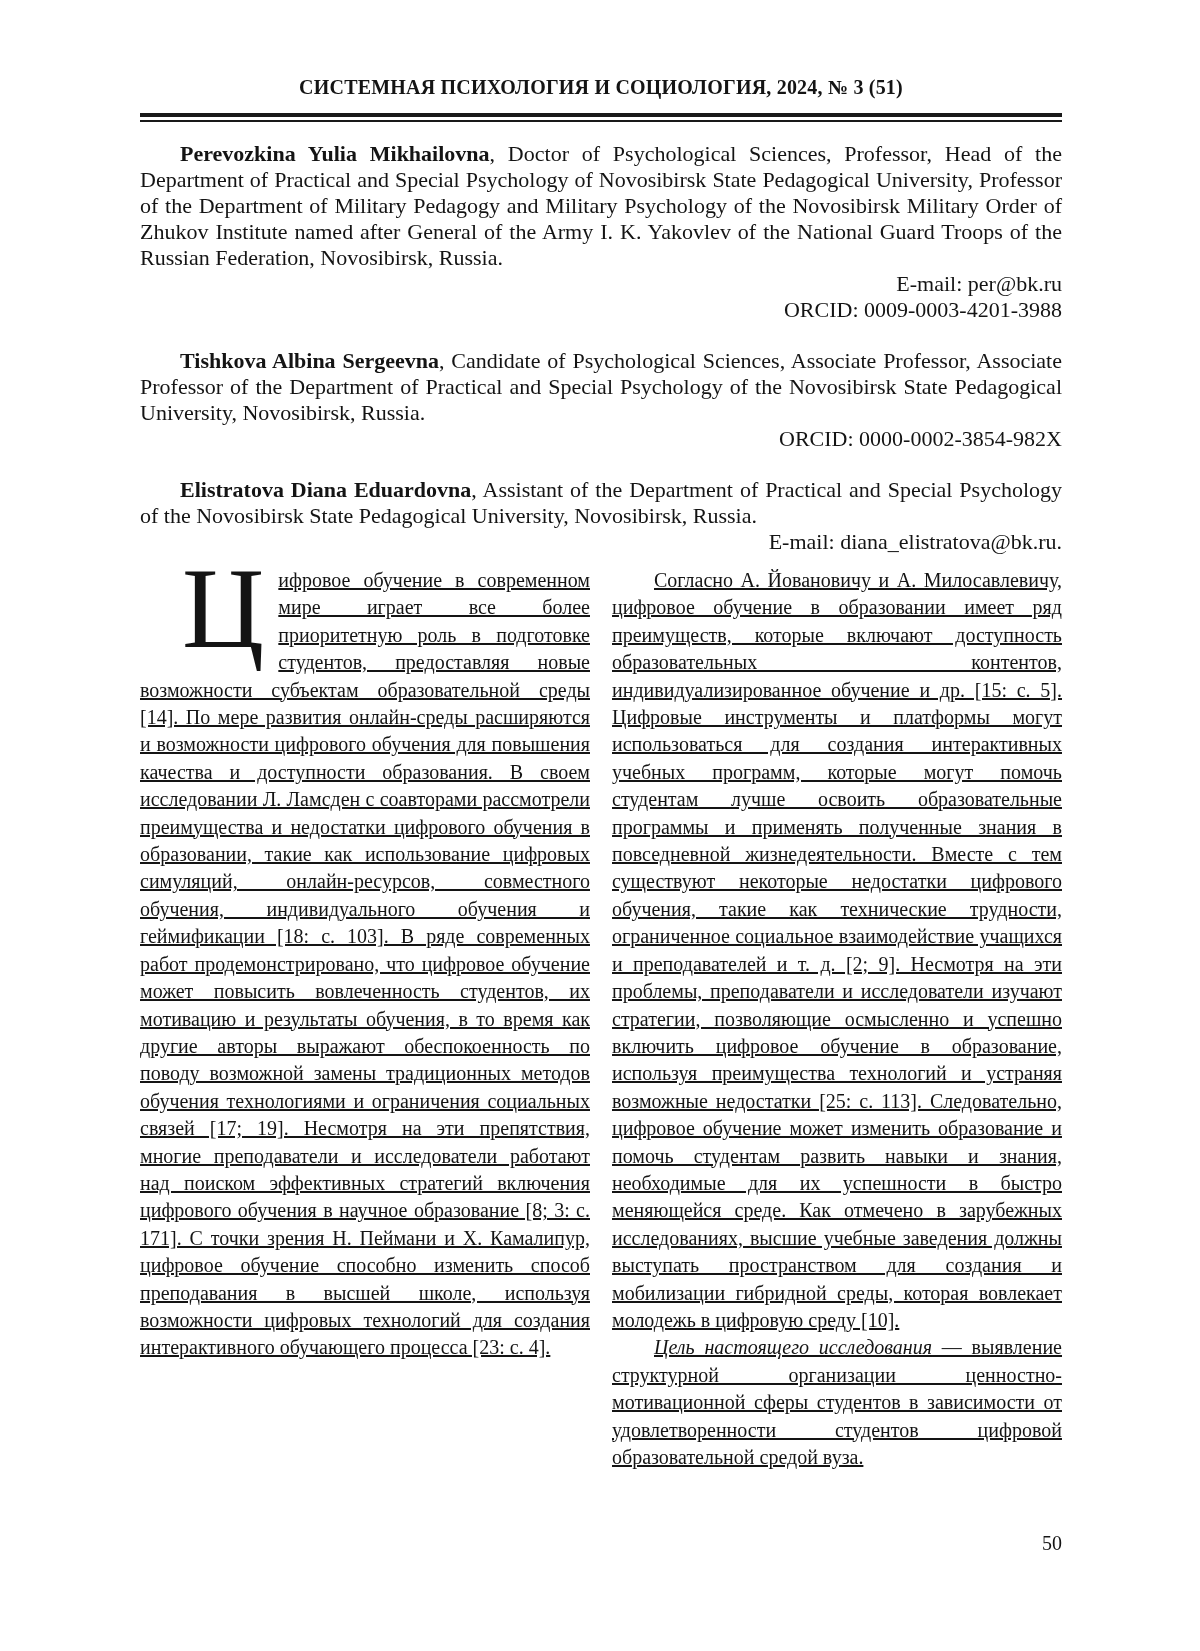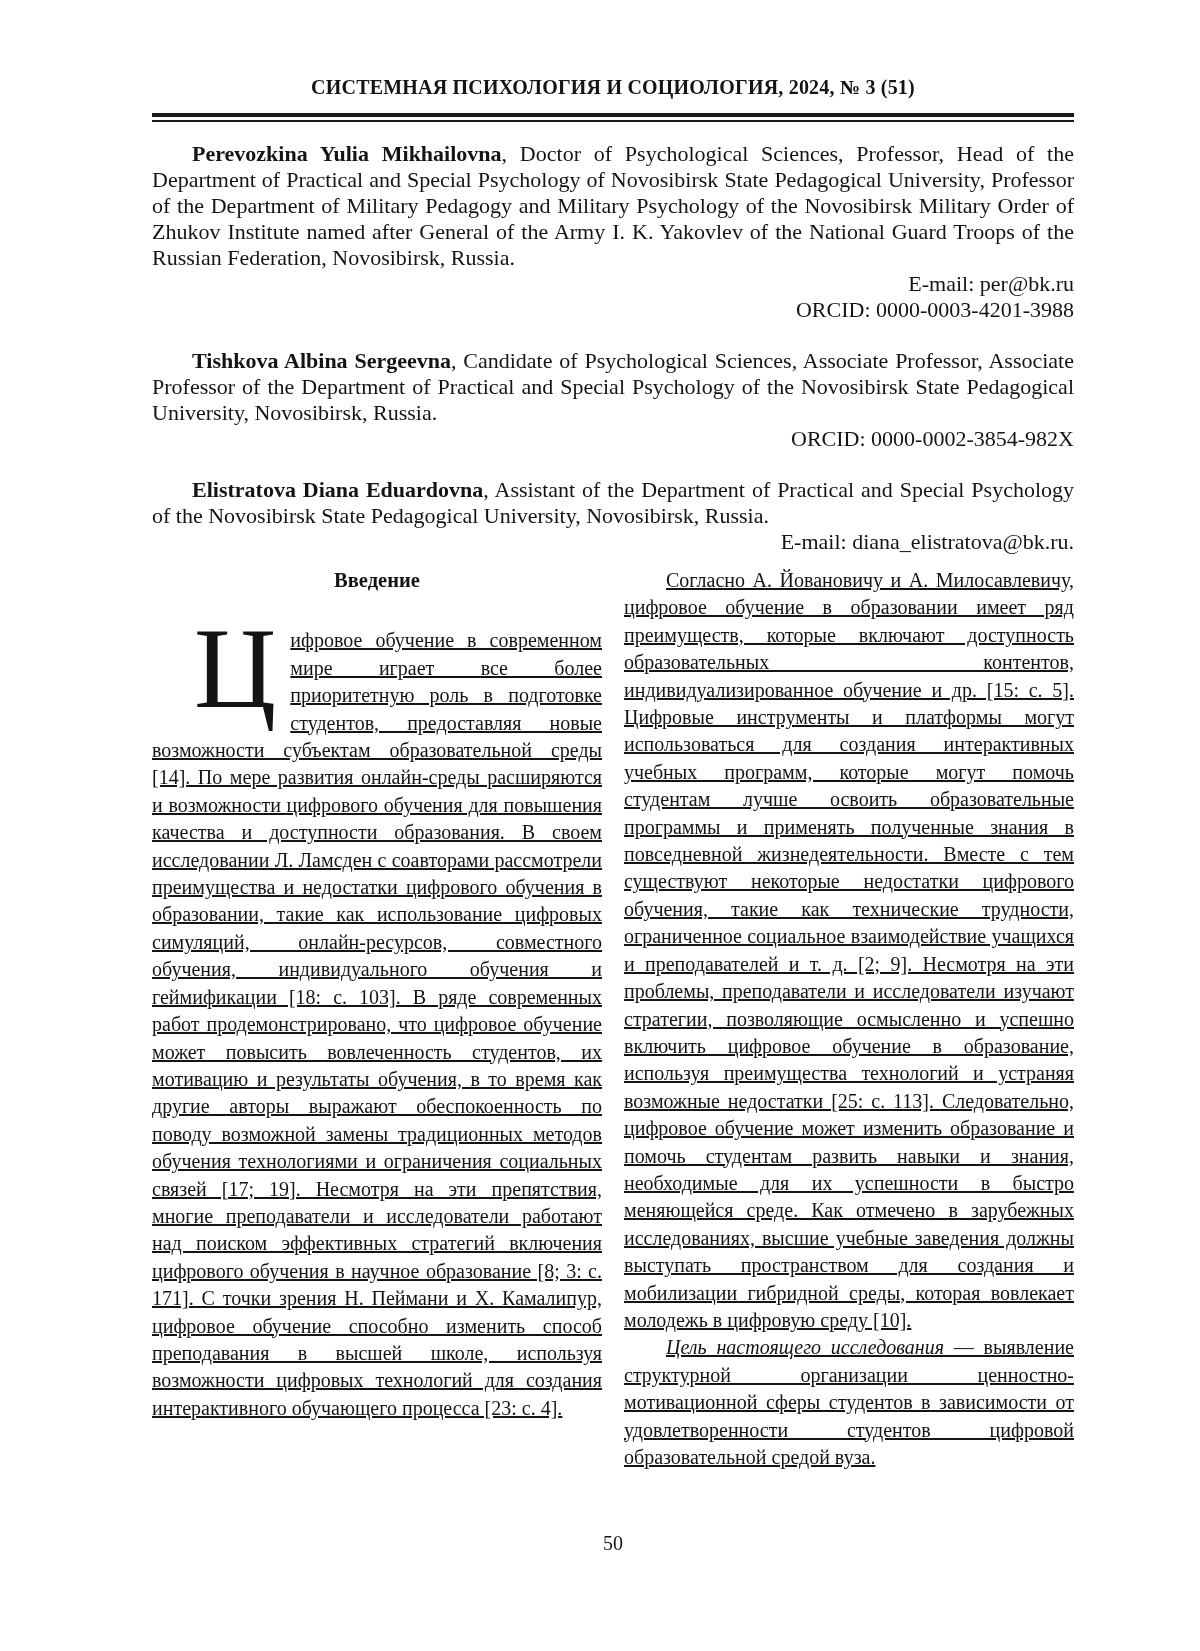--- a/index.html
+++ b/index.html
@@ -11,21 +11,21 @@
     width: 1200px;
     height: 1651px;
     position: relative;
     overflow: hidden;
     color: #141414;
     font-family: "Liberation Serif", "DejaVu Serif", serif;
     -webkit-font-smoothing: antialiased;
   }
   .page {
     position: absolute;
-    left: 152px;
+    left: 140px;
     top: 0;
     width: 922px;
     height: 1425px;
   }
   
   .running-head {
     padding-top: 74px;
     text-align: center;
     font-weight: bold;
     font-size: 20px;
@@ -91,58 +91,57 @@
     margin: 1px 14px 0 42px;
     overflow: visible;
   }
   .lead-italic { font-style: italic; }
   
   .page-number {
     position: absolute;
     left: 0;
     top: 1530px;
     width: 922px;
-    text-align: center;
+    text-align: right;
     font-size: 20px;
     line-height: 26px;
   }
 </style>
 </head>
 <body>
 
 <div class="page">
 
   <div class="running-head">СИСТЕМНАЯ ПСИХОЛОГИЯ И СОЦИОЛОГИЯ, 2024, № 3 (51)</div>
 
   <div class="head-rule"></div>
 
   <div class="bios">
 
     <div class="bio">
       <p class="bio-par"><span class="bio-name">Perevozkina Yulia Mikhailovna</span><span>, Doctor of Psychological Sciences, Professor, Head of the Department of Practical and Special Psychology of Novosibirsk State Pedagogical University, Professor of the Department of Military Pedagogy and Military Psychology of the Novosibirsk Military Order of Zhukov Institute named after General of the Army I. K. Yakovlev of the National Guard Troops of the Russian Federation, Novosibirsk, Russia.</span></p>
       <div class="bio-line">E-mail: per@bk.ru</div>
-      <div class="bio-line">ORCID: 0000-0003-4201-3988</div>
+      <div class="bio-line">ORCID: 0009-0003-4201-3988</div>
     </div>
 
     <div class="bio">
       <p class="bio-par"><span class="bio-name">Tishkova Albina Sergeevna</span><span>, Candidate of Psychological Sciences, Associate Professor, Associate Professor of the Department of Practical and Special Psychology of the Novosibirsk State Pedagogical University, Novosibirsk, Russia.</span></p>
       <div class="bio-line">ORCID: 0000-0002-3854-982X</div>
     </div>
 
     <div class="bio">
       <p class="bio-par"><span class="bio-name">Elistratova Diana Eduardovna</span><span>, Assistant of the Department of Practical and Special Psychology of the Novosibirsk State Pedagogical University, Novosibirsk, Russia.</span></p>
       <div class="bio-line">E-mail: diana_elistratova@bk.ru.</div>
     </div>
 
   </div>
 
   <div class="intro">
 
     <div class="col">
-      <h2 class="intro-heading">Введение</h2>
       <p class="col-par dropcap-par"><span class="dropcap">Ц</span><span>ифровое обучение в современном мире играет все более приоритетную роль в подготовке студентов, предоставляя новые возможности субъектам образовательной среды [14]. По мере развития онлайн-среды расширяются и возможности цифрового обучения для повышения качества и доступности образования. В своем исследовании Л. Ламсден с соавторами рассмотрели преимущества и недостатки цифрового обучения в образовании, такие как использование цифровых симуляций, онлайн-ресурсов, совместного обучения, индивидуального обучения и геймификации [18: с. 103]. В ряде современных работ продемонстрировано, что цифровое обучение может повысить вовлеченность студентов, их мотивацию и результаты обучения, в то время как другие авторы выражают обеспокоенность по поводу возможной замены традиционных методов обучения технологиями и ограничения социальных связей [17; 19]. Несмотря на эти препятствия, многие преподаватели и исследователи работают над поиском эффективных стратегий включения цифрового обучения в научное образование [8; 3: с. 171]. С точки зрения Н. Пеймани и Х. Камалипур, цифровое обучение способно изменить способ преподавания в высшей школе, используя возможности цифровых технологий для создания интерактивного обучающего процесса [23: с. 4].</span></p>
     </div>
 
     <div class="col">
       <p class="col-par">Согласно А. Йовановичу и А. Милосавлевичу, цифровое обучение в образовании имеет ряд преимуществ, которые включают доступность образовательных контентов, индивидуализированное обучение и др. [15: с. 5]. Цифровые инструменты и платформы могут использоваться для создания интерактивных учебных программ, которые могут помочь студентам лучше освоить образовательные программы и применять полученные знания в повседневной жизнедеятельности. Вместе с тем существуют некоторые недостатки цифрового обучения, такие как технические трудности, ограниченное социальное взаимодействие учащихся и преподавателей и т. д. [2; 9]. Несмотря на эти проблемы, преподаватели и исследователи изучают стратегии, позволяющие осмысленно и успешно включить цифровое обучение в образование, используя преимущества технологий и устраняя возможные недостатки [25: с. 113]. Следовательно, цифровое обучение может изменить образование и помочь студентам развить навыки и знания, необходимые для их успешности в быстро меняющейся среде. Как отмечено в зарубежных исследованиях, высшие учебные заведения должны выступать пространством для создания и мобилизации гибридной среды, которая вовлекает молодежь в цифровую среду [10].</p>
       <p class="col-par"><span class="lead-italic">Цель настоящего исследования</span><span> — выявление структурной организации ценностно-мотивационной сферы студентов в зависимости от удовлетворенности студентов цифровой образовательной средой вуза.</span></p>
     </div>
 
   </div>
 

